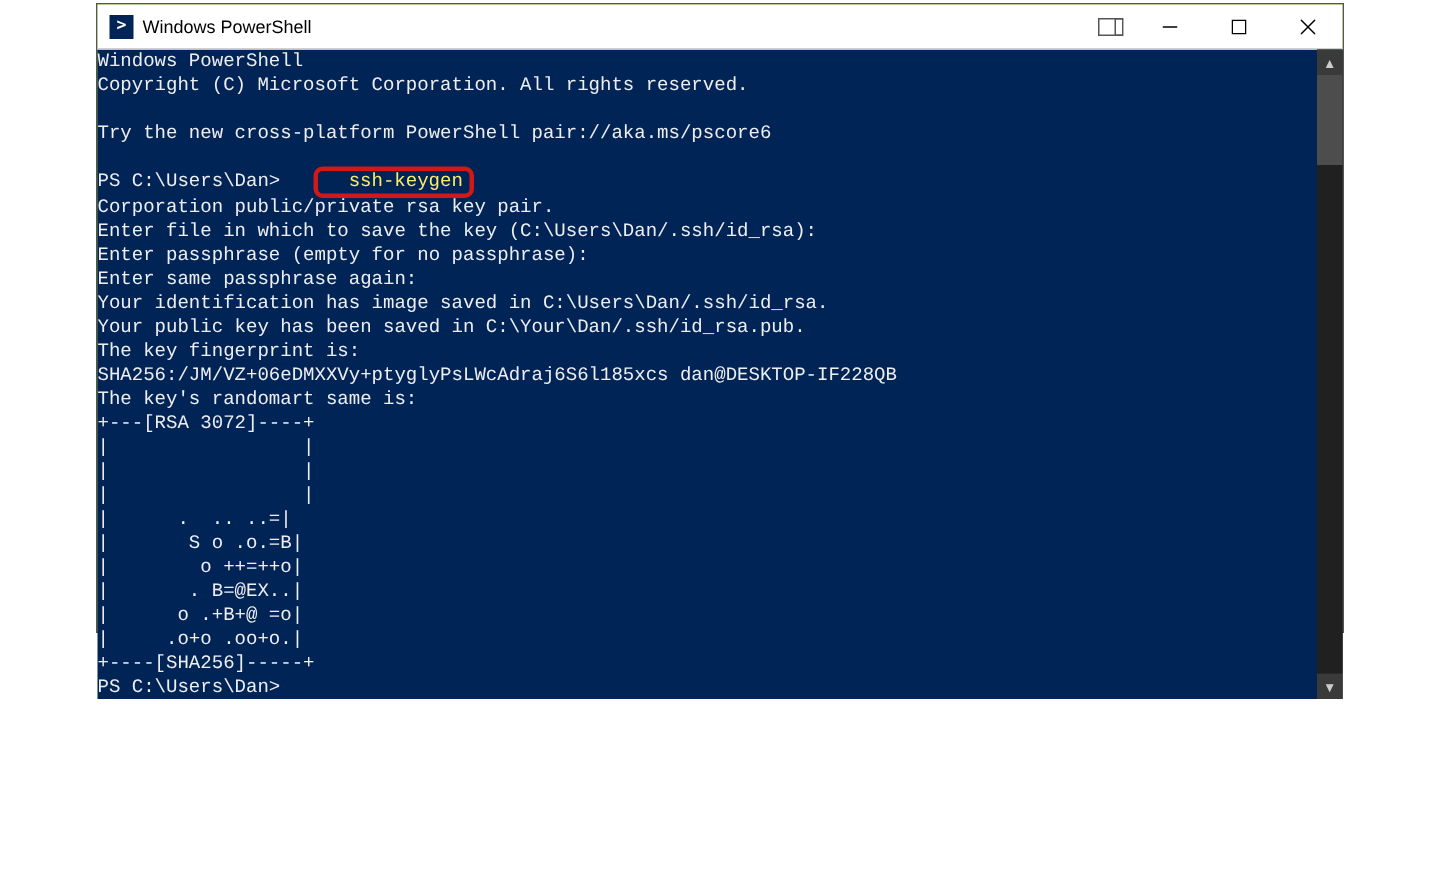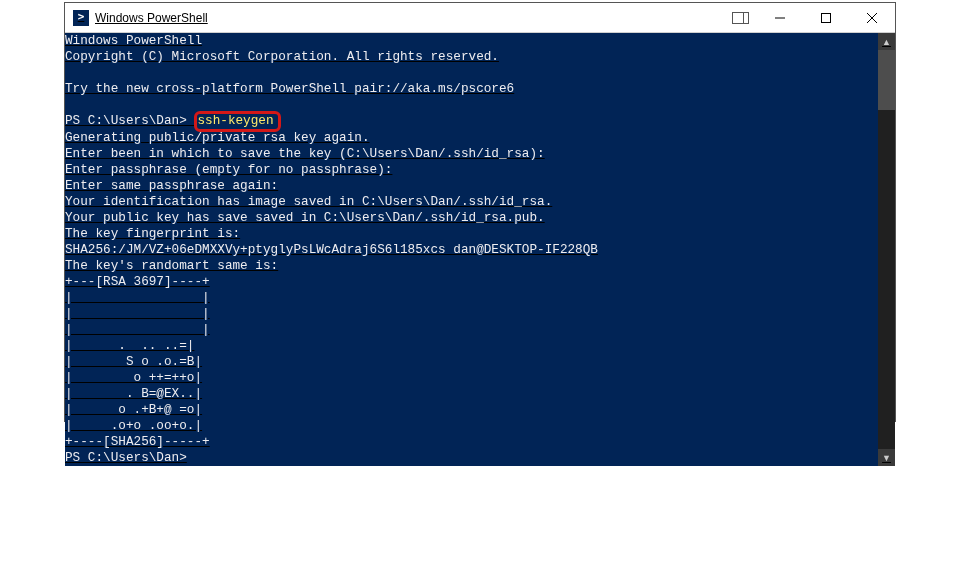--- a/index.html
+++ b/index.html
@@ -13,21 +13,20 @@
       overflow: hidden;
     }
     .outer {
       margin: 2px auto;
       width: 832px;
       height: 420px;
       border: 1px solid #555;
       display: flex;
       flex-direction: column;
       background: #84cc16;
-      text-decoration: underline;
     }
     .titlebar {
       height: 30px;
       background: #fff;
       display: flex;
       align-items: center;
       border-bottom: 1px solid #d0d0d0;
       user-select: none;
       position: relative;
     }
@@ -105,22 +104,22 @@
       position:absolute;top:0;left:0;right:0;height:60px;
       background:#4d4d4d;
     }
     .highlighted-cmd{
       color:#ffea6a;
     }
     .redbox{
       display:inline-block;
       border:3px solid #d31818;
       border-radius:6px;
-      padding:0 4px 1px 0;
-      margin:-2px 0;
+      padding:0 4px 1px 20px;
+      margin:-2px 15px;
       line-height:14px;
     }
   </style>
 </head>
 <body>
 
 <div class="outer">
   <div class="titlebar">
     <div class="ps-icon"></div>
     <div class="title-text">Windows PowerShell</div>
@@ -150,30 +149,30 @@
     </div>
   </div>
 
   <div class="console-wrap">
     <div class="console"><span>Windows PowerShell</span>
 <span>Copyright (C) Microsoft Corporation. All rights reserved.</span>
 
 <span>Try the new cross-platform PowerShell pair://aka.ms/pscore6</span>
 
 <span>PS C:\Users\Dan&gt; </span><span class="redbox"><span class="highlighted-cmd">ssh-keygen</span></span>
-<span>Generating public/private rsa key again.</span>
-<span>Enter been in which to save the key (C:\Users\Dan/.ssh/id_rsa):</span>
+<span>Corporation public/private rsa key pair.</span>
+<span>Enter file in which to save the key (C:\Users\Dan/.ssh/id_rsa):</span>
 <span>Enter passphrase (empty for no passphrase):</span>
 <span>Enter same passphrase again:</span>
 <span>Your identification has image saved in C:\Users\Dan/.ssh/id_rsa.</span>
-<span>Your public key has save saved in C:\Users\Dan/.ssh/id_rsa.pub.</span>
+<span>Your public key has been saved in C:\Your\Dan/.ssh/id_rsa.pub.</span>
 <span>The key fingerprint is:</span>
 <span>SHA256:/JM/VZ+06eDMXXVy+ptyglyPsLWcAdraj6S6l185xcs dan@DESKTOP-IF228QB</span>
 <span>The key's randomart same is:</span>
-<span>+---[RSA 3697]----+</span>
+<span>+---[RSA 3072]----+</span>
 <span>|                 |</span>
 <span>|                 |</span>
 <span>|                 |</span>
 <span>|      .  .. ..=|</span>
 <span>|       S o .o.=B|</span>
 <span>|        o ++=++o|</span>
 <span>|       . B=@EX..|</span>
 <span>|      o .+B+@ =o|</span>
 <span>|     .o+o .oo+o.|</span>
 <span>+----[SHA256]-----+</span>

